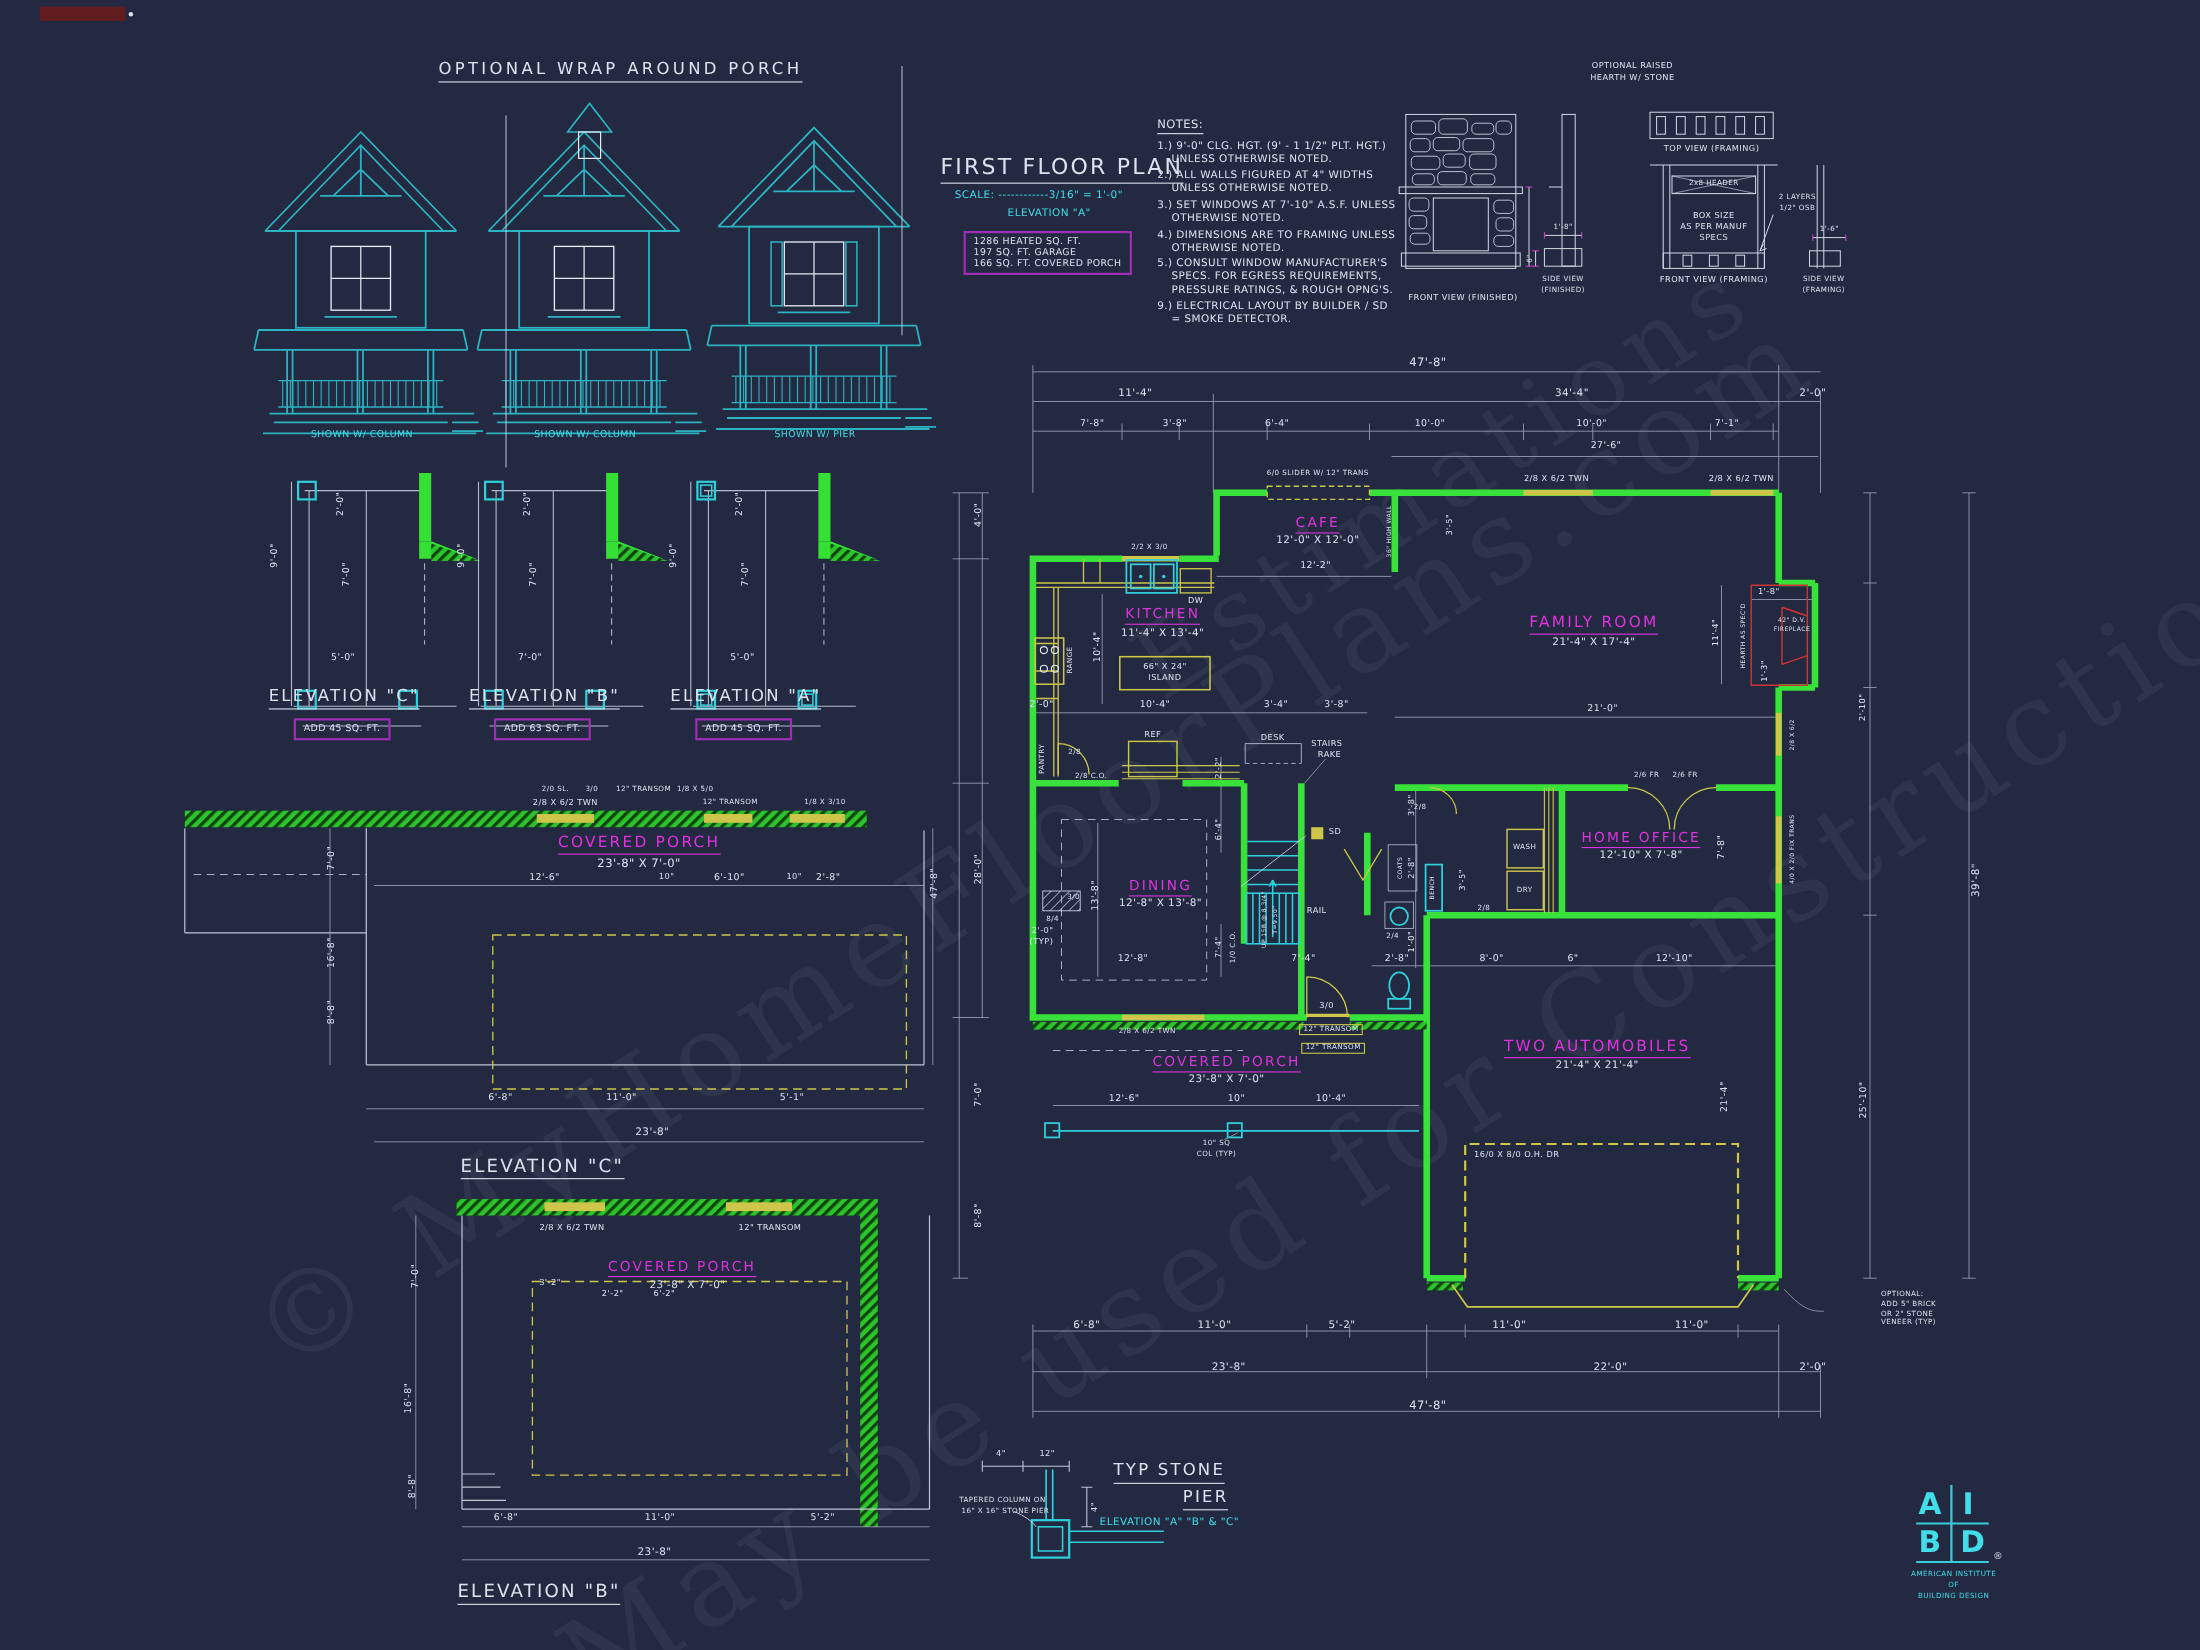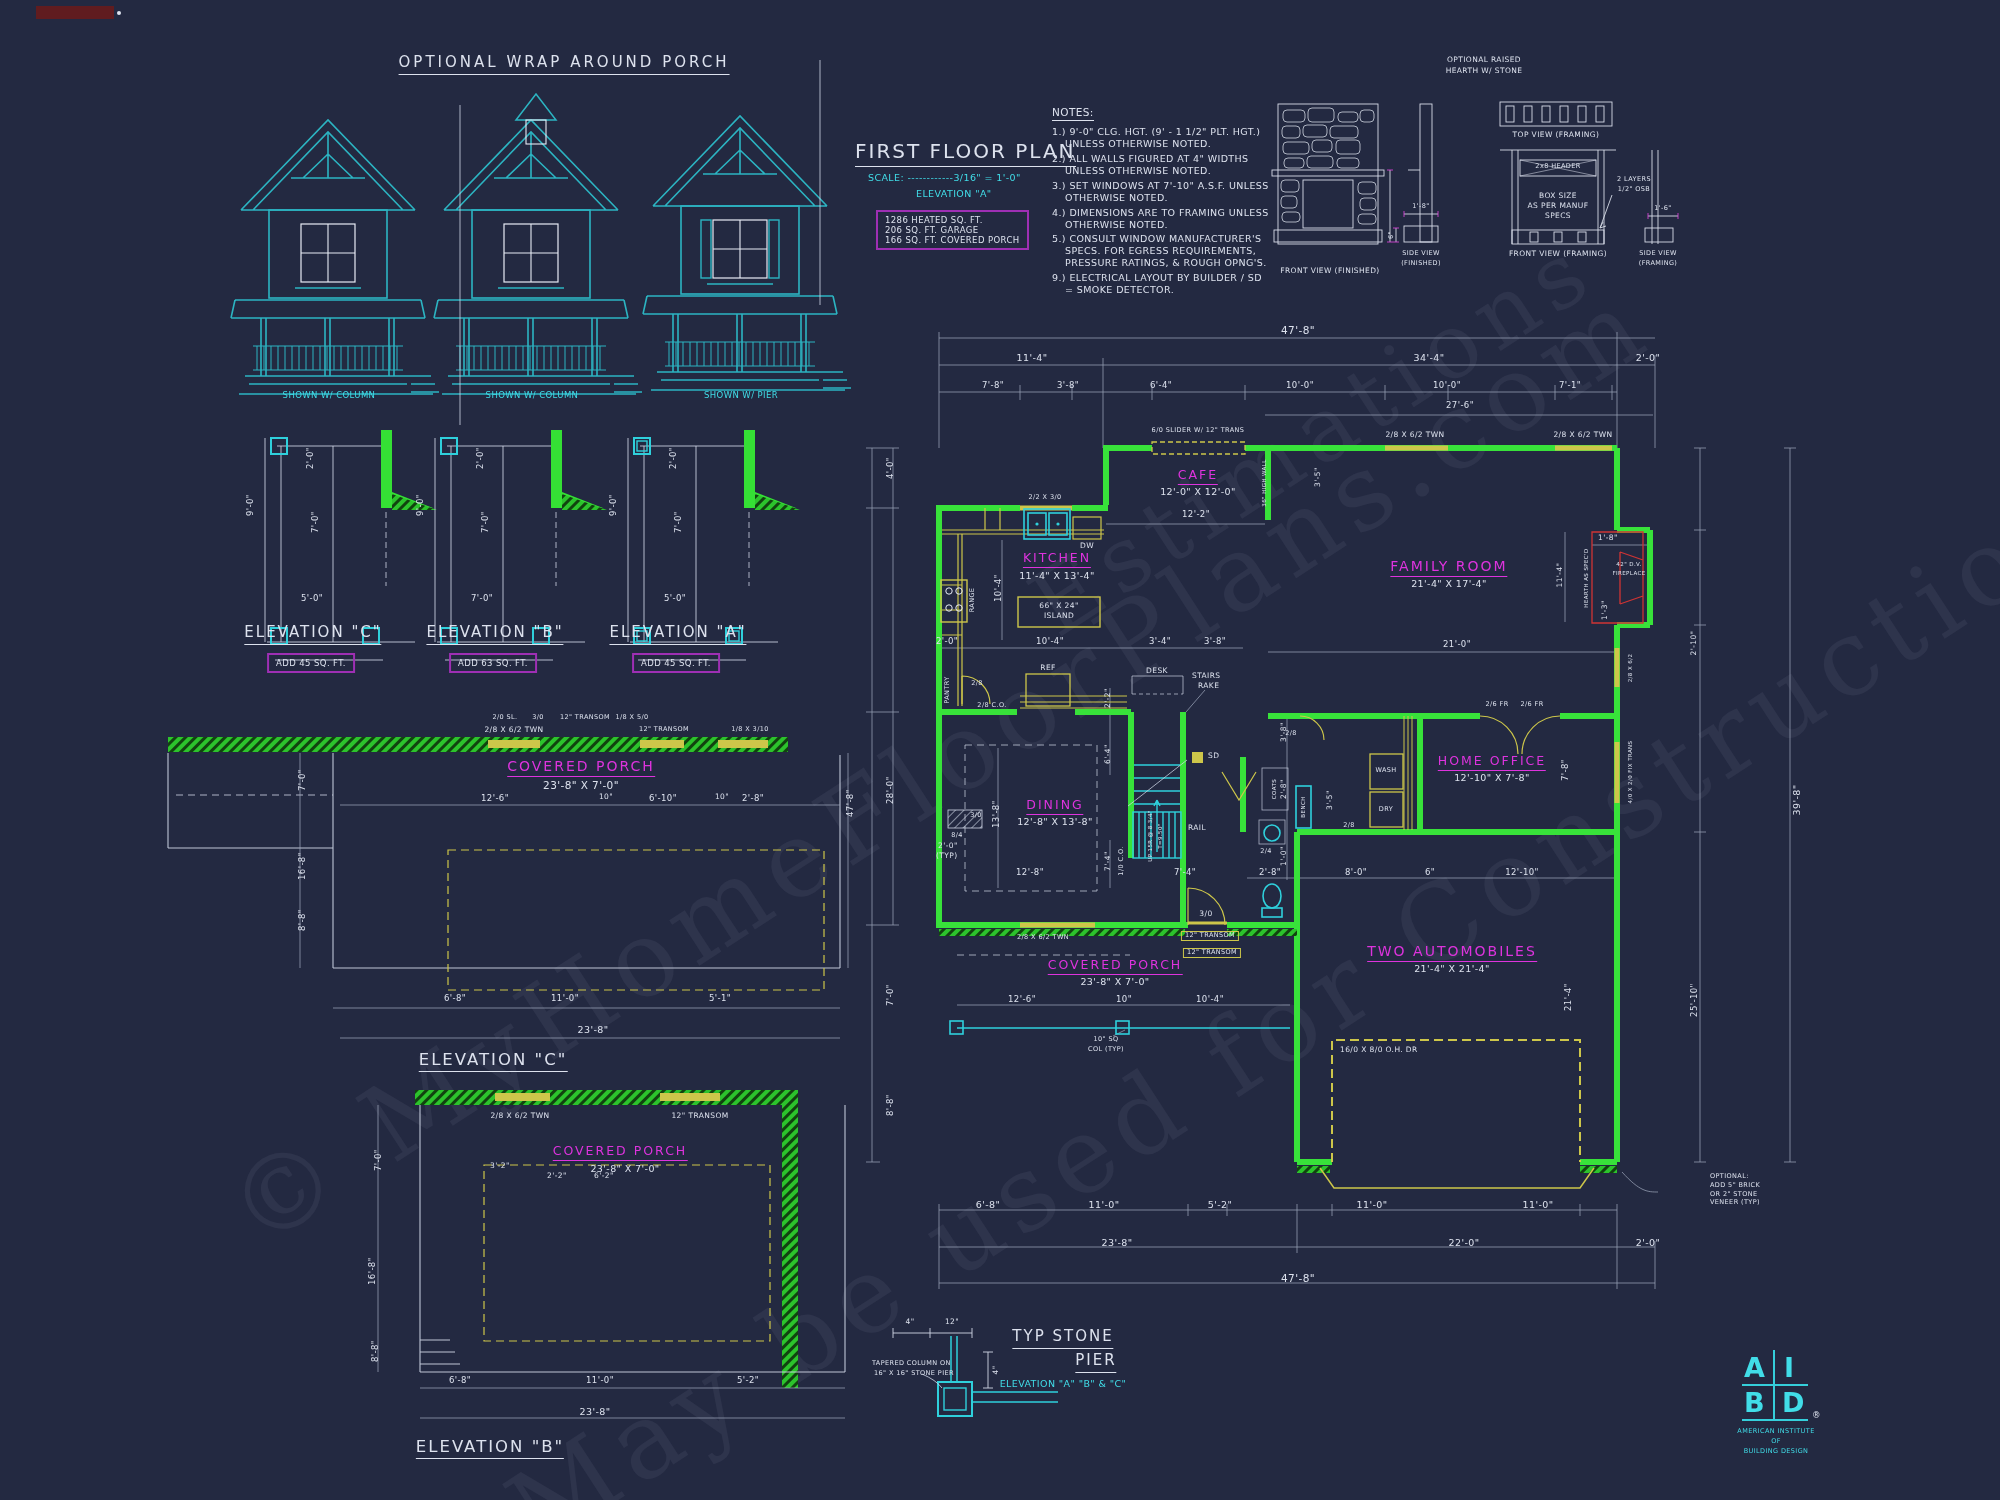--- a/index.html
+++ b/index.html
@@ -270,21 +270,21 @@
   <div class="lb cen s15 u ls3" style="left:564px;top:54px;">OPTIONAL WRAP AROUND PORCH</div>
   <div class="lb cen s8 cy" style="left:329px;top:390px;">SHOWN W/ COLUMN</div>
   <div class="lb cen s8 cy" style="left:532px;top:390px;">SHOWN W/ COLUMN</div>
   <div class="lb cen s8 cy" style="left:741px;top:390px;">SHOWN W/ PIER</div>
 
   <div class="lb s20 u ls2" style="left:855px;top:140px;">FIRST FLOOR PLAN</div>
   <div class="lb s9 cy" style="left:868px;top:172px;">SCALE: ------------3/16" = 1'-0"</div>
   <div class="lb s9 cy" style="left:916px;top:188px;">ELEVATION "A"</div>
   <div class="lb mbox" style="left:876px;top:210px;">
     <div class="s8">1286 HEATED SQ. FT.</div>
-    <div class="s8">206 SQ. FT. GARAGE</div>
+    <div class="s8">197 SQ. FT. GARAGE</div>
     <div class="s8">166 SQ. FT. COVERED PORCH</div>
   </div>
 
   <div class="lb notes" style="left:1052px;top:102px;white-space:normal;">
     <div class="s10 u" style="display:inline-block;margin-bottom:5px;">NOTES:</div>
     <div class="ni">1.) 9'-0" CLG. HGT. (9' - 1 1/2" PLT. HGT.) UNLESS OTHERWISE NOTED.</div>
     <div class="ni">2.) ALL  WALLS FIGURED AT 4" WIDTHS UNLESS OTHERWISE NOTED.</div>
     <div class="ni">3.) SET WINDOWS AT 7'-10" A.S.F. UNLESS OTHERWISE NOTED.</div>
     <div class="ni">4.) DIMENSIONS ARE TO FRAMING UNLESS OTHERWISE NOTED.</div>
     <div class="ni">5.) CONSULT WINDOW MANUFACTURER'S SPECS. FOR EGRESS REQUIREMENTS, PRESSURE RATINGS, &amp; ROUGH OPNG'S.</div>

